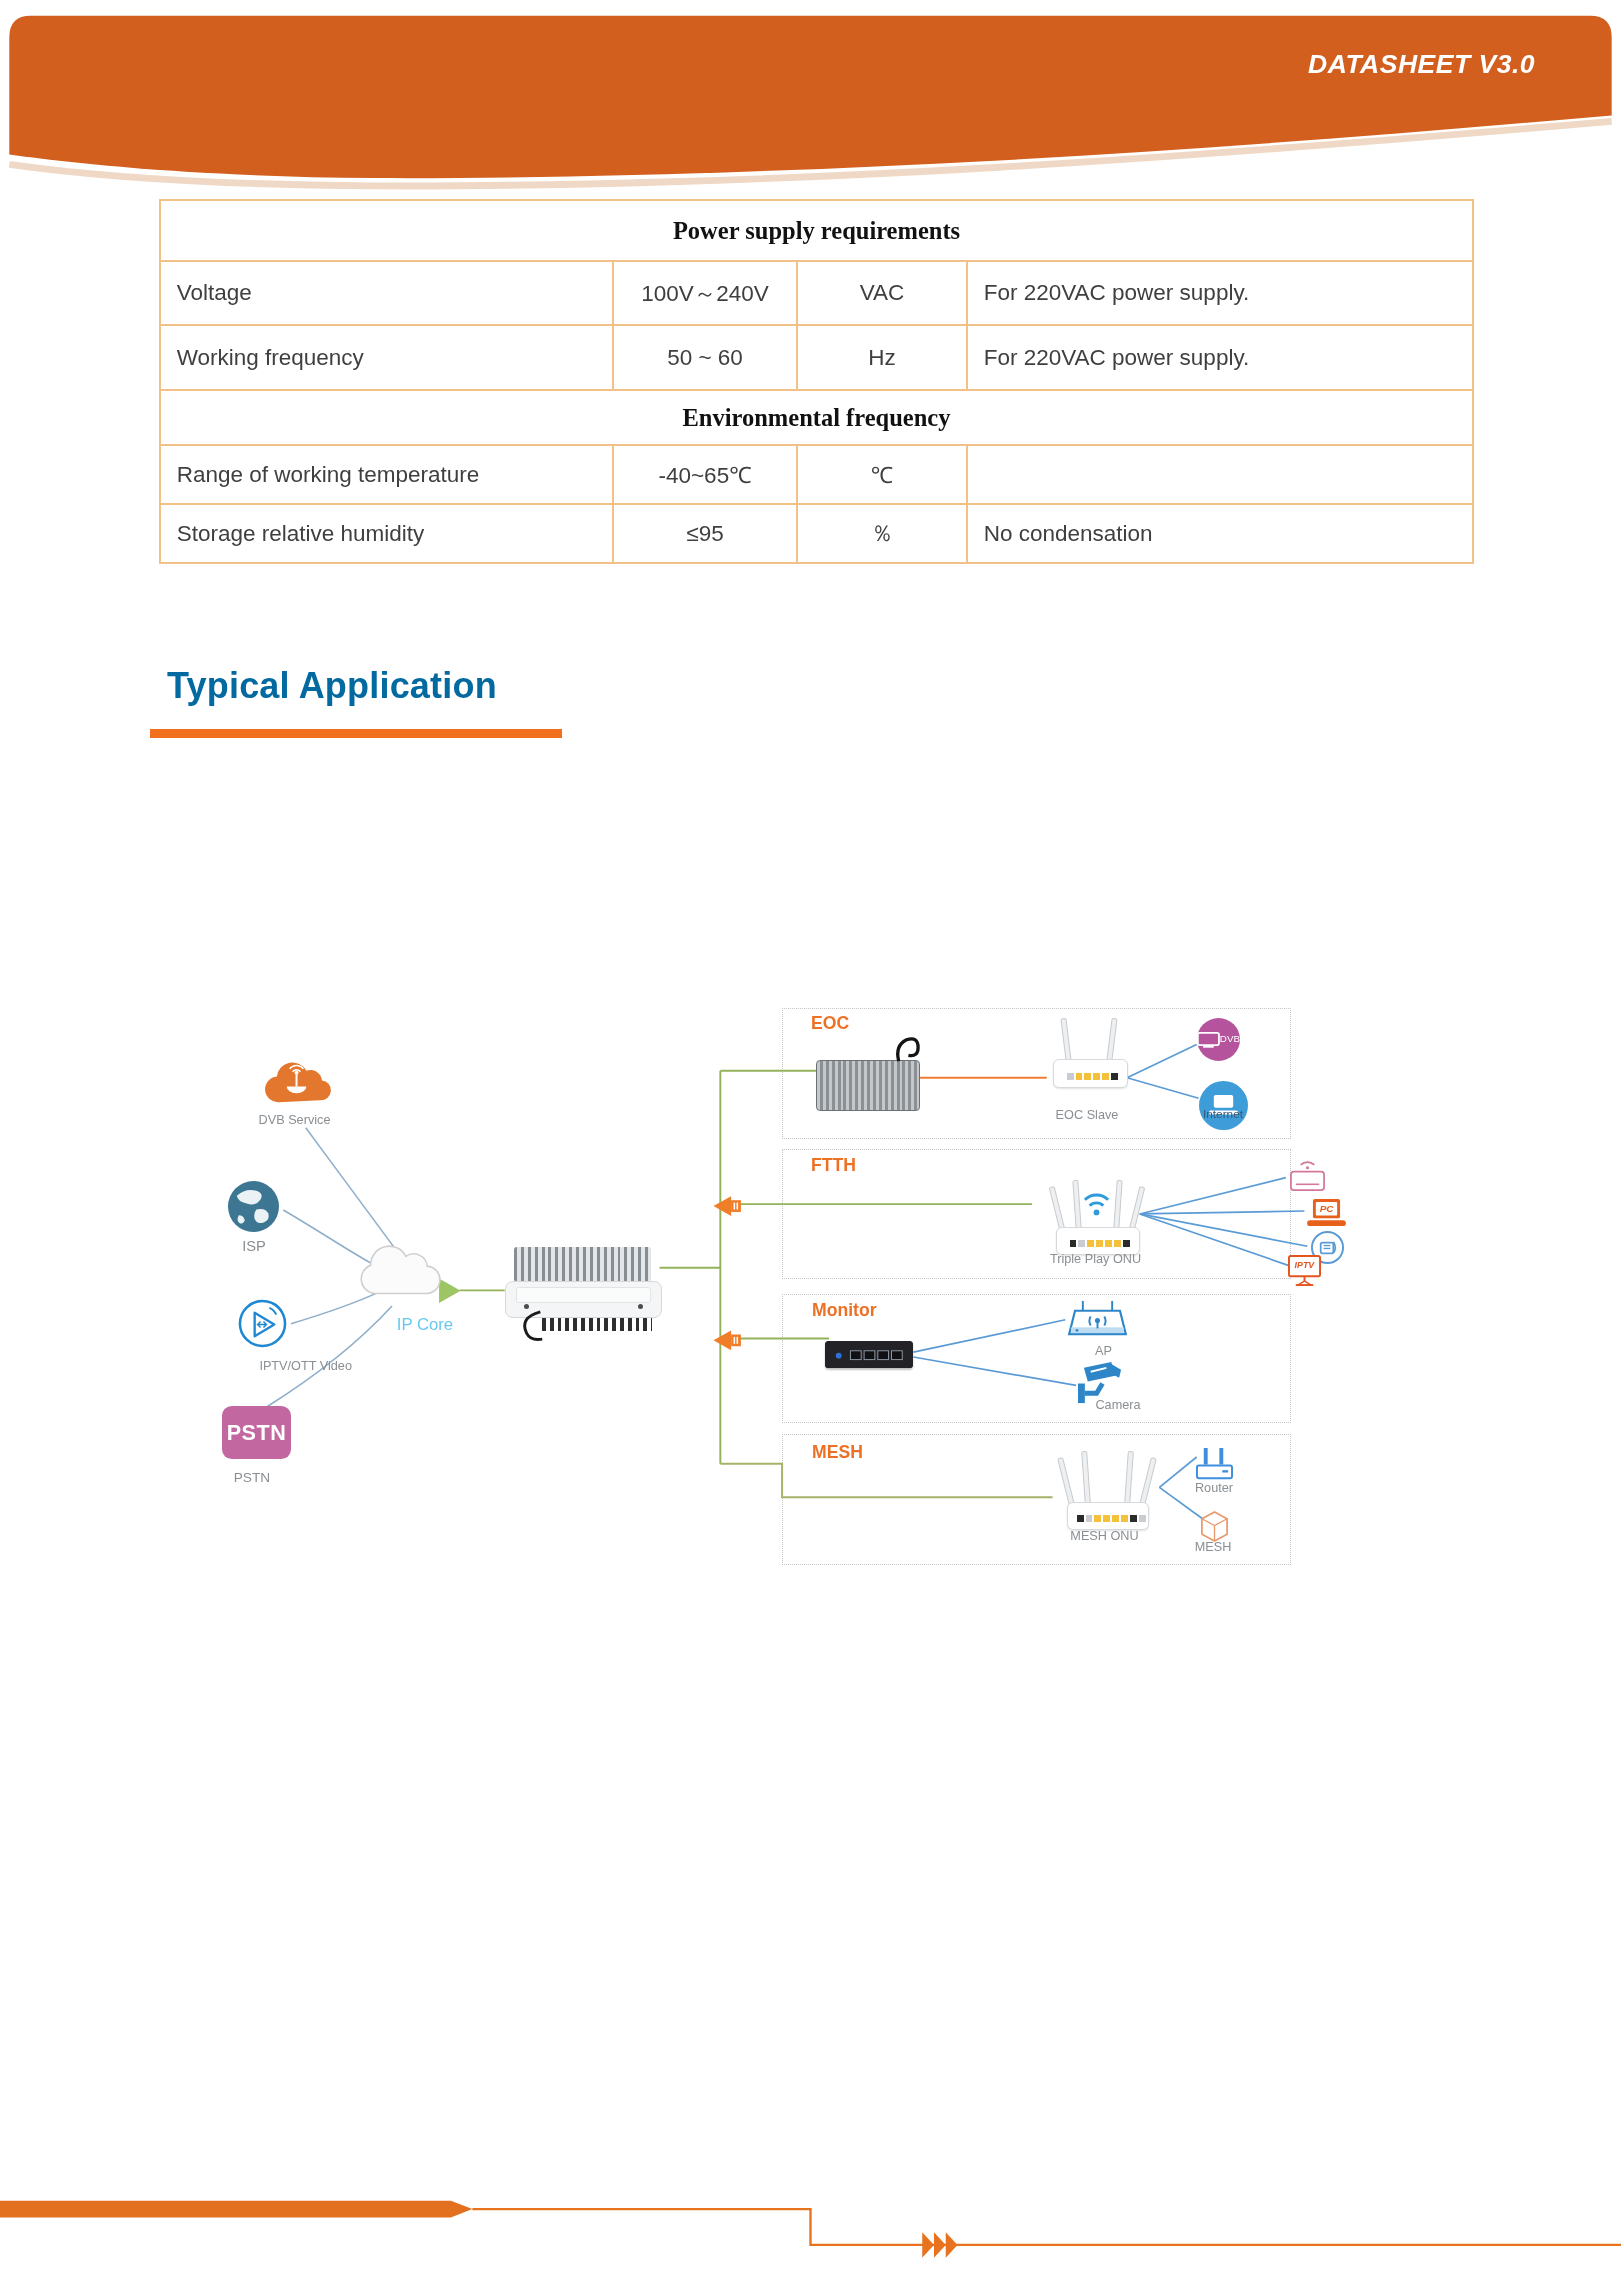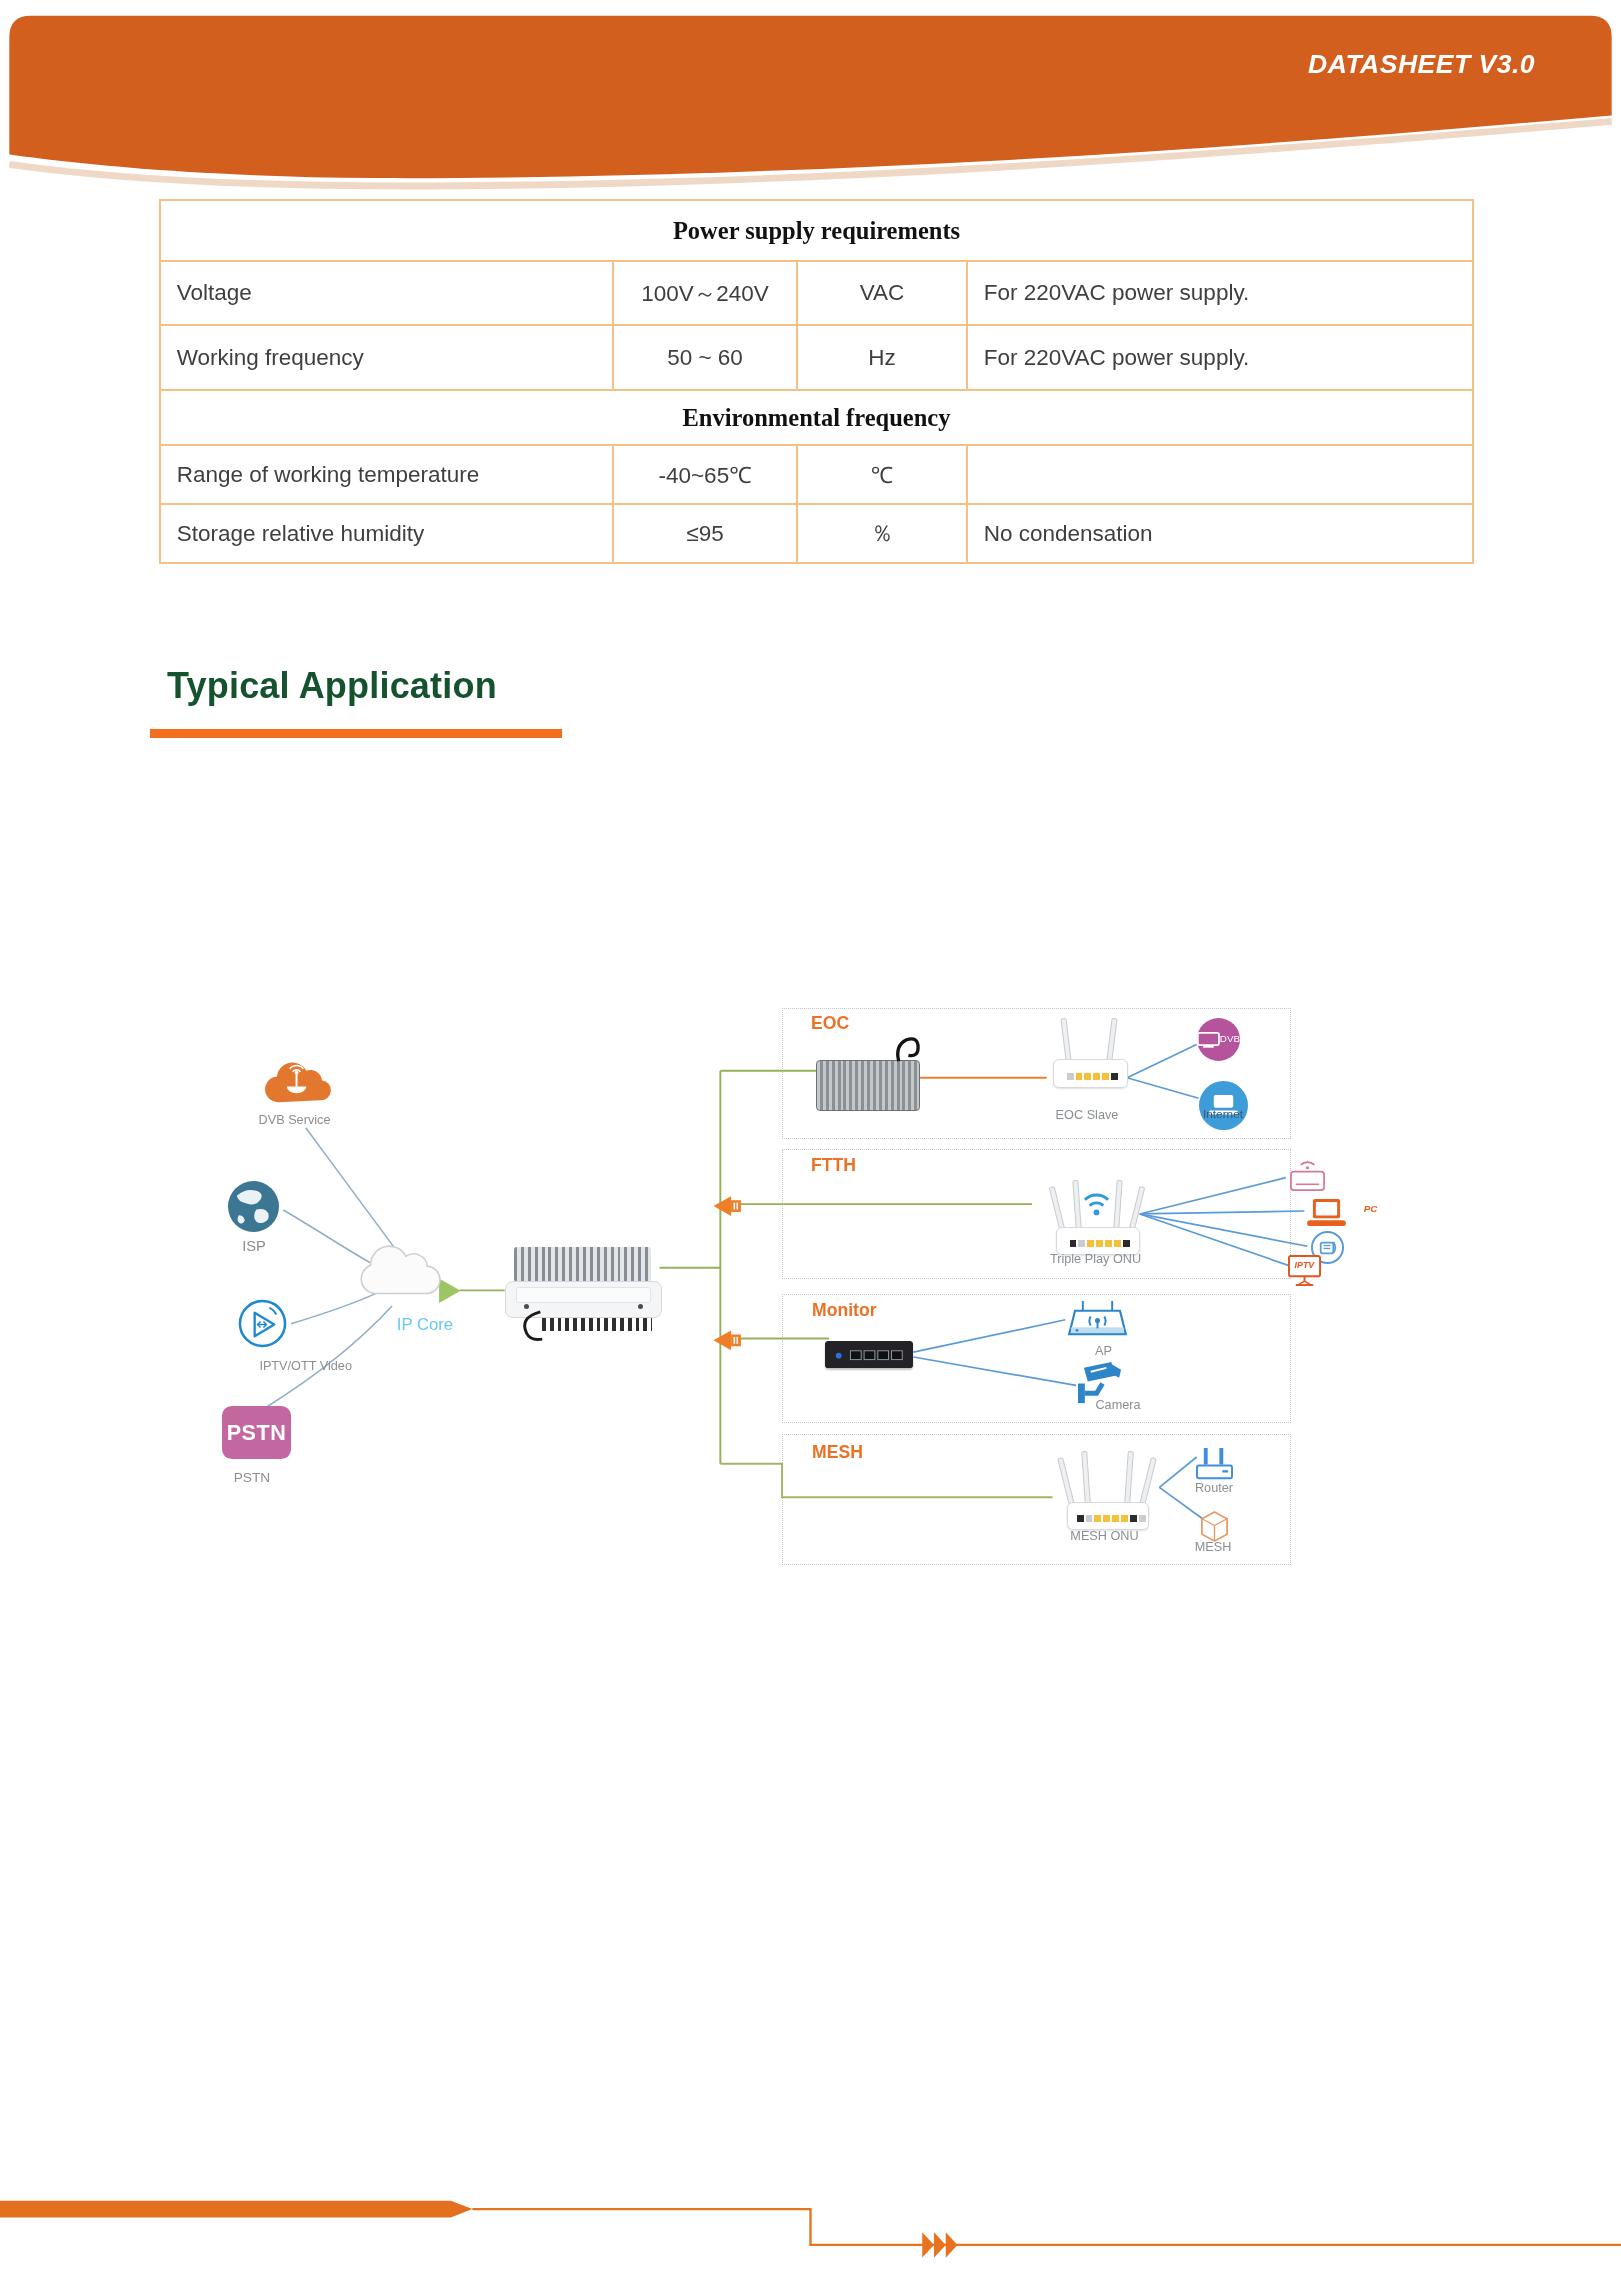--- a/index.html
+++ b/index.html
@@ -16,21 +16,21 @@
   table.spec{position:absolute;left:159px;top:199px;width:1315px;border-collapse:collapse;
              table-layout:fixed;color:#3f3f3f;}
   table.spec td{border:2px solid #F2C188;font-size:22.5px;vertical-align:middle;}
   table.spec td.hd{font-family:"Liberation Serif",serif;font-weight:bold;font-size:24.5px;
                    text-align:center;color:#111;}
   table.spec td.n{padding-left:15.7px;text-align:left;}
   table.spec td.c{text-align:center;}
   table.spec td.t{padding-left:15.7px;text-align:left;}
 
   
-  .sec-heading{left:167px;top:665px;font-size:36px;font-weight:bold;color:#14532d;letter-spacing:0.2px;}
+  .sec-heading{left:167px;top:665px;font-size:36px;font-weight:bold;color:#0369a1;letter-spacing:0.2px;}
   .sec-underline{left:150px;top:729px;width:412px;height:8.8px;background:#F2701D;}
 
   
   .diagram{left:0;top:961px;width:1621px;height:647px;}
   .dg-svg{left:0;top:0;width:1621px;height:647px;}
   .lbl{position:absolute;font-size:12.7px;color:#8A8F93;text-align:center;}
   .boxtitle{position:absolute;font-size:17.6px;font-weight:bold;color:#ED7125;}
   .dashbox{position:absolute;left:782px;width:507px;border:1px dotted #C6C6C6;background:transparent;}
 
   .pstn-badge{left:222px;top:445px;width:69px;height:53px;background:#C2679F;border-radius:9.8px;
@@ -306,21 +306,21 @@
       <circle cx="21" cy="11" r="1.6" fill="#D4789B"></circle>
       <rect x="4" y="15" width="34" height="19" rx="3" fill="#fff" stroke="#D4789B" stroke-width="1.8"></rect>
       <line x1="9" y1="28" x2="33" y2="28" stroke="#D4789B" stroke-width="1.6"></line>
     </svg>
     <div class="abs" style="left:1305px;top:237px;width:43px;height:31px;">
       <svg width="43" height="31" viewBox="0 0 44 32">
         <rect x="8" y="1" width="28" height="20" rx="2" fill="#E8611C"></rect>
         <rect x="11" y="4" width="22" height="14" rx="1" fill="#fff"></rect>
         <rect x="2" y="23" width="40" height="6" rx="3" fill="#E8611C"></rect>
       </svg>
-      <div class="pc-txt" style="left:10.8px;top:4.9px;width:21.6px;color:#E8611C;margin-left:44px;">PC</div>
+      <div class="pc-txt" style="left:10.8px;top:4.9px;width:21.6px;color:#E8611C;">PC</div>
     </div>
     <svg class="abs" style="left:1310px;top:269px;" width="35" height="35" viewBox="0 0 36 36">
       <circle cx="18" cy="18" r="16" fill="#fff" stroke="#5B9BD5" stroke-width="2"></circle>
       <rect x="11" y="13" width="13" height="11" rx="2" fill="none" stroke="#5B9BD5" stroke-width="1.8"></rect>
       <line x1="14" y1="16" x2="21" y2="16" stroke="#5B9BD5" stroke-width="1.4"></line>
       <line x1="14" y1="19" x2="21" y2="19" stroke="#5B9BD5" stroke-width="1.4"></line>
       <path d="M24,12 q4,6 0,12" fill="none" stroke="#5B9BD5" stroke-width="1.8"></path>
     </svg>
     <div class="abs" style="left:1286px;top:293px;width:37px;height:33px;font-style:italic;">
       <svg width="37" height="33" viewBox="0 0 38 34">

